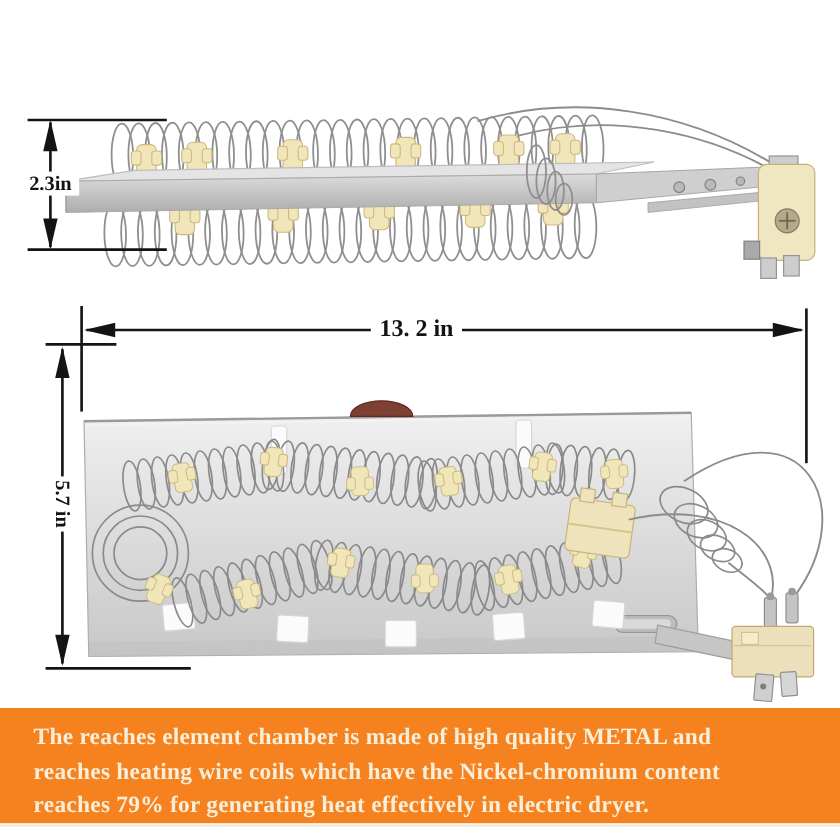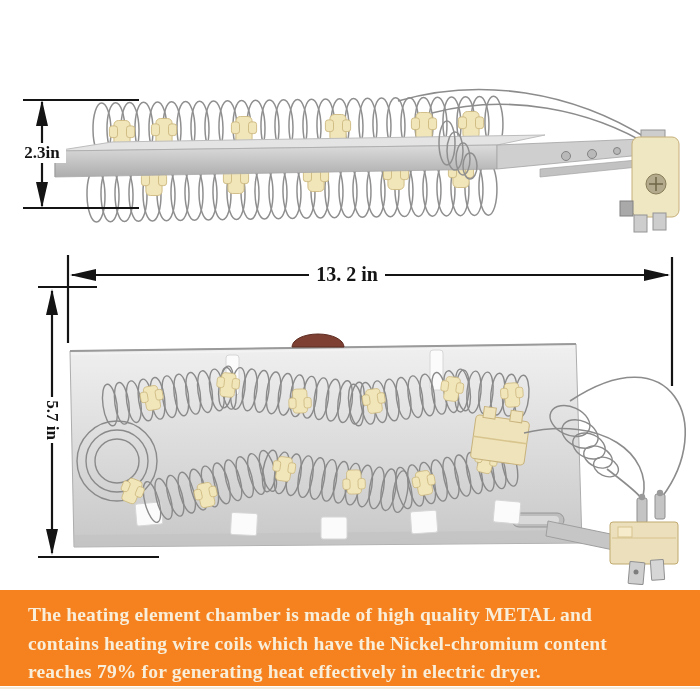--- a/index.html
+++ b/index.html
@@ -351,19 +351,19 @@
       <polygon class="dim-head" points="52,289 46,315 58,315"></polygon>
       <polygon class="dim-head" points="52,555 46,529 58,529"></polygon>
     </g>
   </svg>
 
   <div class="dim-label" id="side-height-label">2.3in</div>
   <div class="dim-label" id="top-width-label">13. 2 in</div>
   <div class="dim-label" id="top-height-label">5.7 in</div>
 
   <div class="banner">
-    <div class="banner-line">The heating element chamber is made of high quality METAL and</div>
-    <div class="banner-line">contains heating wire coils which have the Nickel-chromium content</div>
+    <div class="banner-line">The reaches element chamber is made of high quality METAL and</div>
+    <div class="banner-line">reaches heating wire coils which have the Nickel-chromium content</div>
     <div class="banner-line">reaches 79% for generating heat effectively in electric dryer.</div>
   </div>
   <div class="banner-shadow"></div>
 
 </div>
 
 </body></html>

